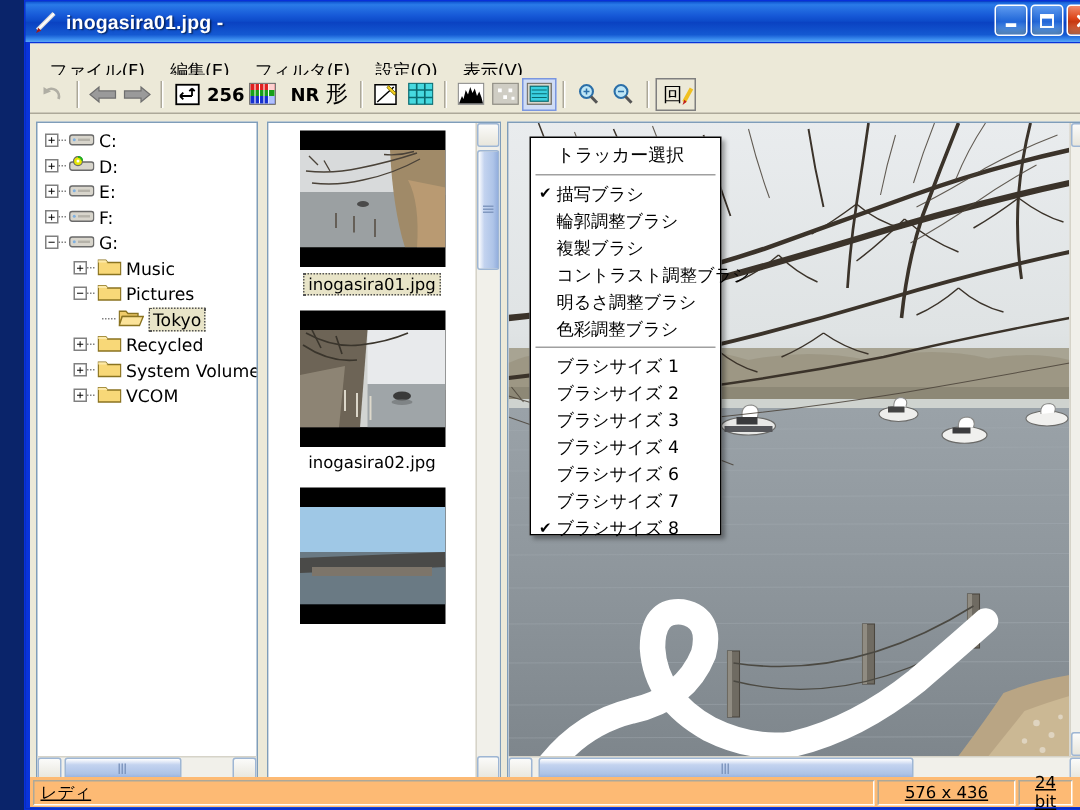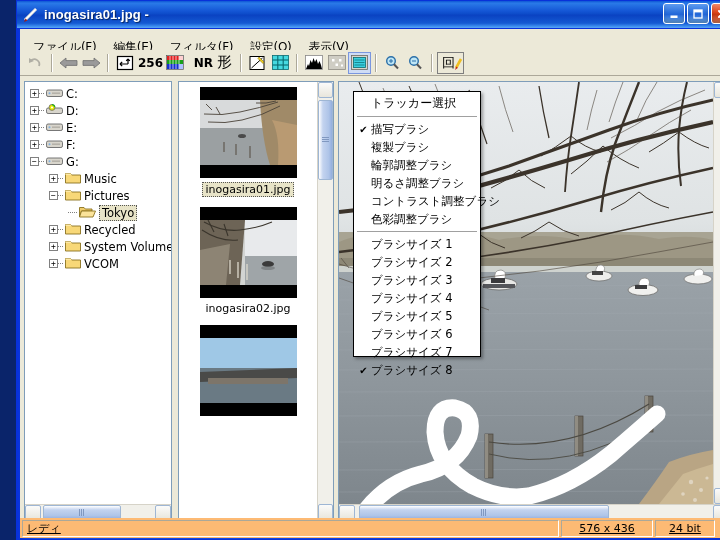--- a/index.html
+++ b/index.html
@@ -259,21 +259,21 @@
   .stpanel {
     height: 17px; margin: 0 1px;
     border: 1px solid #aca899;
     border-right-color: #ffffff; border-bottom-color: #ffffff;
     display: flex; align-items: center;
     font-size: 11px; color: #000; padding: 0 4px;
     font-family: "DejaVu Sans", sans-serif;
   }
   #st-ready { flex: 1 1 auto; margin-left: 2px; }
   #st-size  { width: 92px; justify-content: center; }
-  #st-depth { width: 60px; justify-content: center; }
+  #st-depth { width: 36px; justify-content: center; text-align: center; }
   #gripper {
     width: 16px; height: 16px; margin-left: 2px; position: relative;
   }
   #gripper i {
     position: absolute; display:block; background: #aca899;
   }
 </style>
 </head>
 <body>
 
@@ -871,60 +871,56 @@
     <div id="ctxmenu">
       <div class="ctxhdr">トラッカー選択</div>
       <div class="ctxsep"></div>
 
       <div class="ctxrow">
         <span class="chk">✔</span>
         <span class="ctxlabel">描写ブラシ</span>
       </div>
       <div class="ctxrow">
         <span class="chk"></span>
+        <span class="ctxlabel">輪郭調整ブラシ</span>
+      </div>
+      <div class="ctxrow">
+        <span class="chk"></span>
         <span class="ctxlabel">複製ブラシ</span>
       </div>
       <div class="ctxrow">
         <span class="chk"></span>
-        <span class="ctxlabel">輪郭調整ブラシ</span>
+        <span class="ctxlabel">コントラスト調整ブラシ</span>
       </div>
       <div class="ctxrow">
         <span class="chk"></span>
         <span class="ctxlabel">明るさ調整ブラシ</span>
       </div>
       <div class="ctxrow">
         <span class="chk"></span>
-        <span class="ctxlabel">コントラスト調整ブラシ</span>
-      </div>
-      <div class="ctxrow">
-        <span class="chk"></span>
         <span class="ctxlabel">色彩調整ブラシ</span>
       </div>
 
       <div class="ctxsep"></div>
 
       <div class="ctxrow">
         <span class="chk"></span>
         <span class="ctxlabel">ブラシサイズ 1</span>
       </div>
       <div class="ctxrow">
         <span class="chk"></span>
         <span class="ctxlabel">ブラシサイズ 2</span>
       </div>
       <div class="ctxrow">
         <span class="chk"></span>
         <span class="ctxlabel">ブラシサイズ 3</span>
       </div>
       <div class="ctxrow">
         <span class="chk"></span>
         <span class="ctxlabel">ブラシサイズ 4</span>
-      </div>
-      <div class="ctxrow">
-        <span class="chk"></span>
-        <span class="ctxlabel">ブラシサイズ 5</span>
       </div>
       <div class="ctxrow">
         <span class="chk"></span>
         <span class="ctxlabel">ブラシサイズ 6</span>
       </div>
       <div class="ctxrow">
         <span class="chk"></span>
         <span class="ctxlabel">ブラシサイズ 7</span>
       </div>
       <div class="ctxrow">

